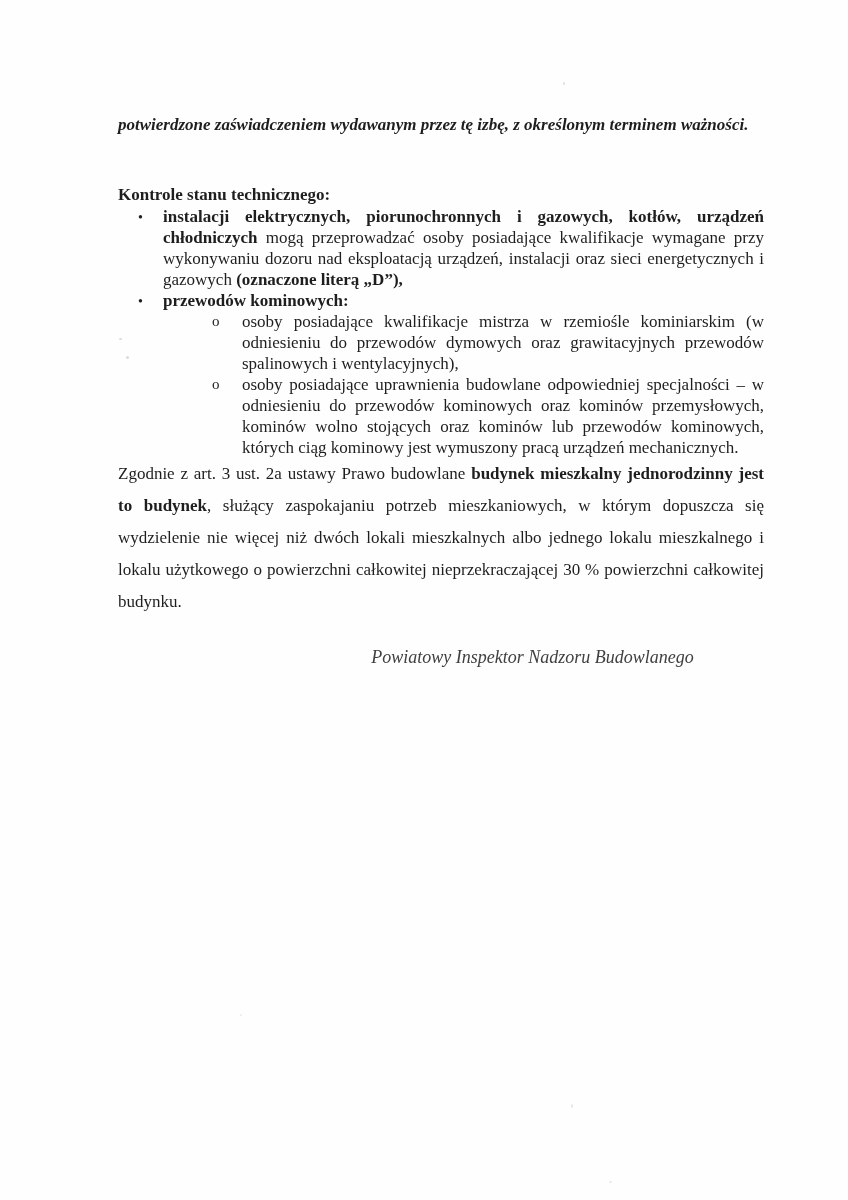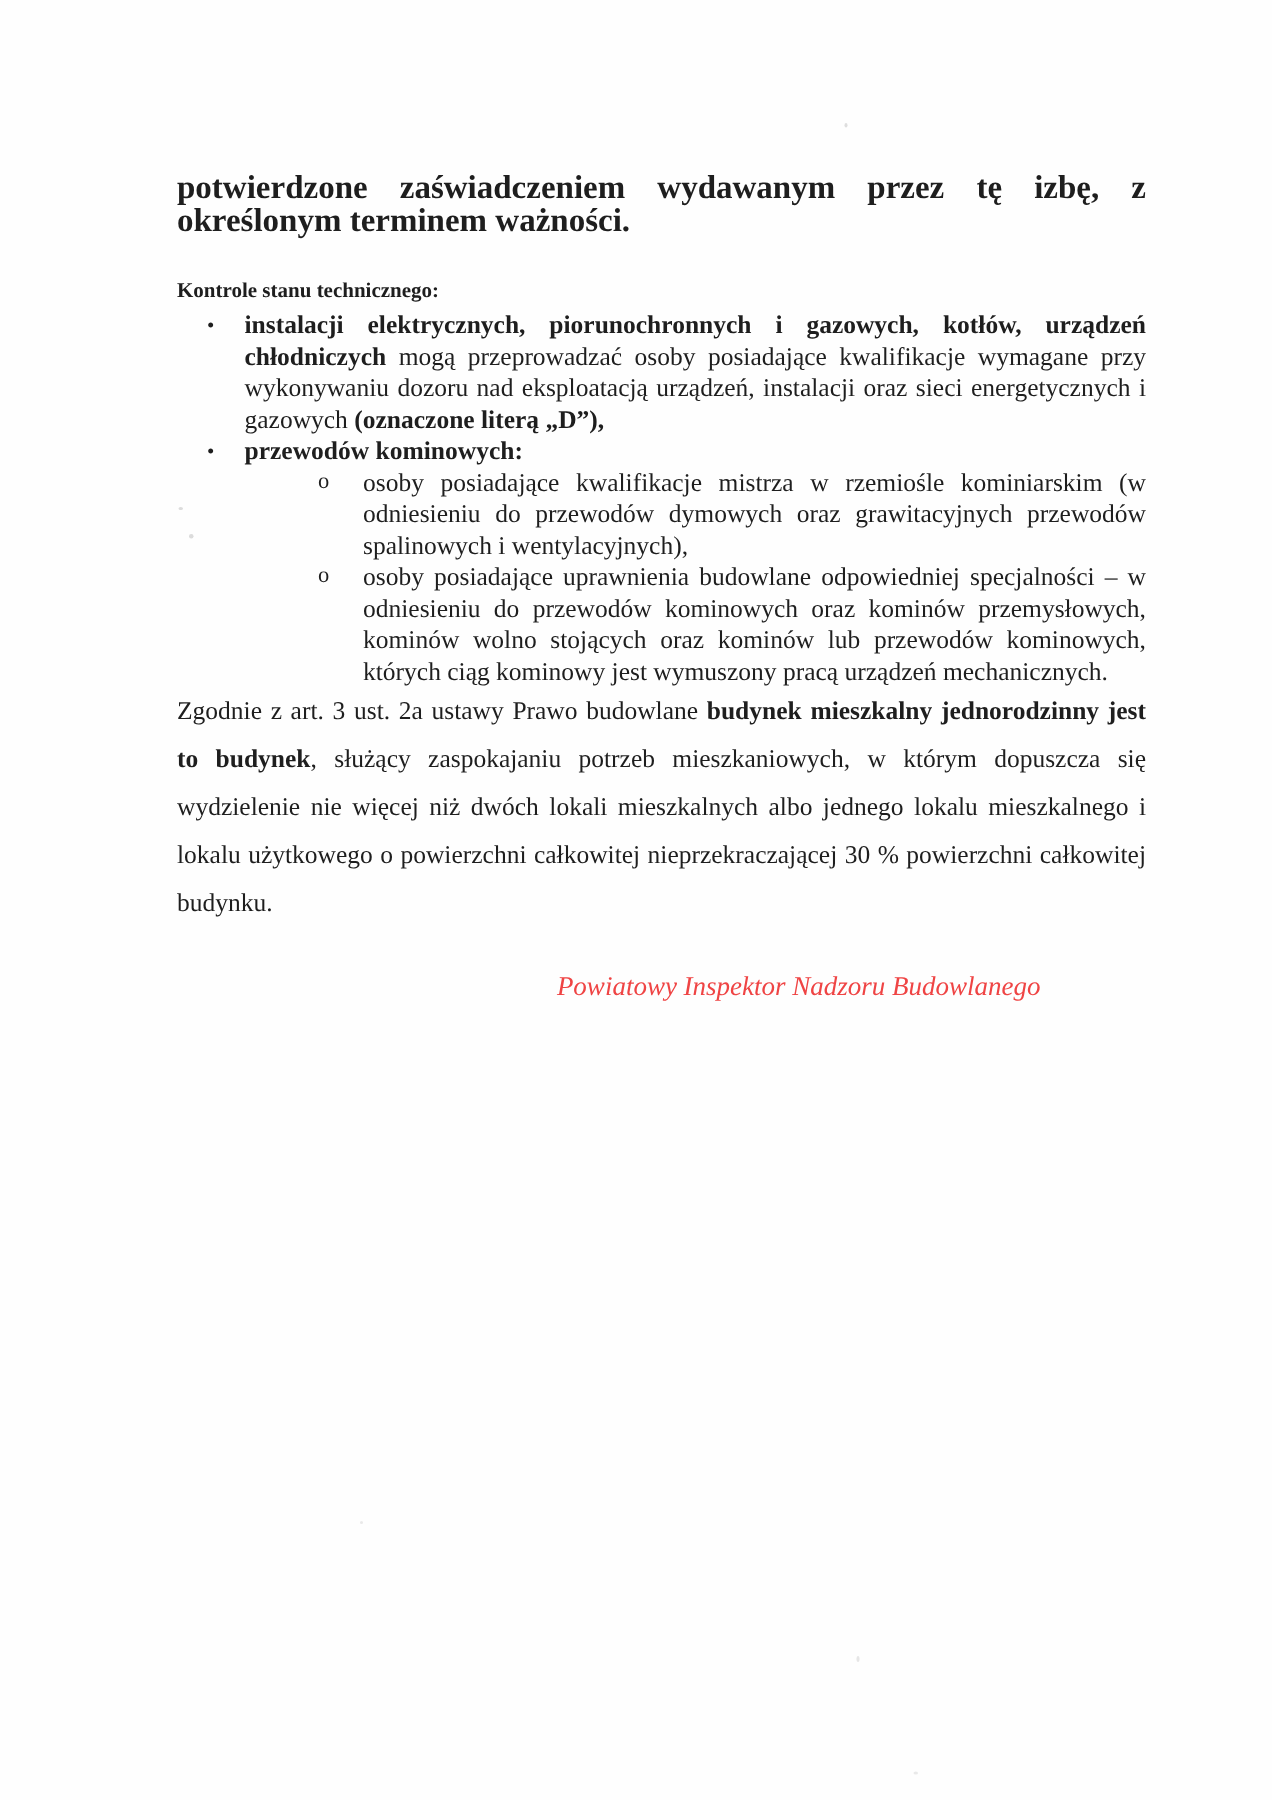--- a/index.html
+++ b/index.html
@@ -23,31 +23,32 @@
   }
   .body {
     font-size: 17px;
     line-height: 21px;
   }
   .intro {
     position: absolute;
     left: 118px;
     top: 114px;
     width: 646px;
-    font-size: 22px;
+    font-size: 17px;
     line-height: 22px;
     font-weight: bold;
+    font-style: italic;
   }
   .heading {
     position: absolute;
     left: 118px;
     top: 184px;
     width: 646px;
     margin: 0;
-    font-size: 14px;
+    font-size: 17px;
     line-height: 22px;
     font-weight: bold;
   }
   .list {
     position: absolute;
     left: 118px;
     top: 206px;
     width: 646px;
   }
   .li1 {
@@ -81,21 +82,21 @@
     font-size: 17px;
     line-height: 32px;
   }
   .signature {
     position: absolute;
     left: 300px;
     top: 646px;
     width: 465px;
     text-align: center;
     font-style: italic;
-    color: #ef4444;
+    color: #404040;
   }
   .sig-line {
     font-size: 18px;
     line-height: 23px;
   }
   b { font-weight: bold; text-align: center; }
   .speck {
     position: absolute;
     background: #b9b9b9;
     border-radius: 50%;

